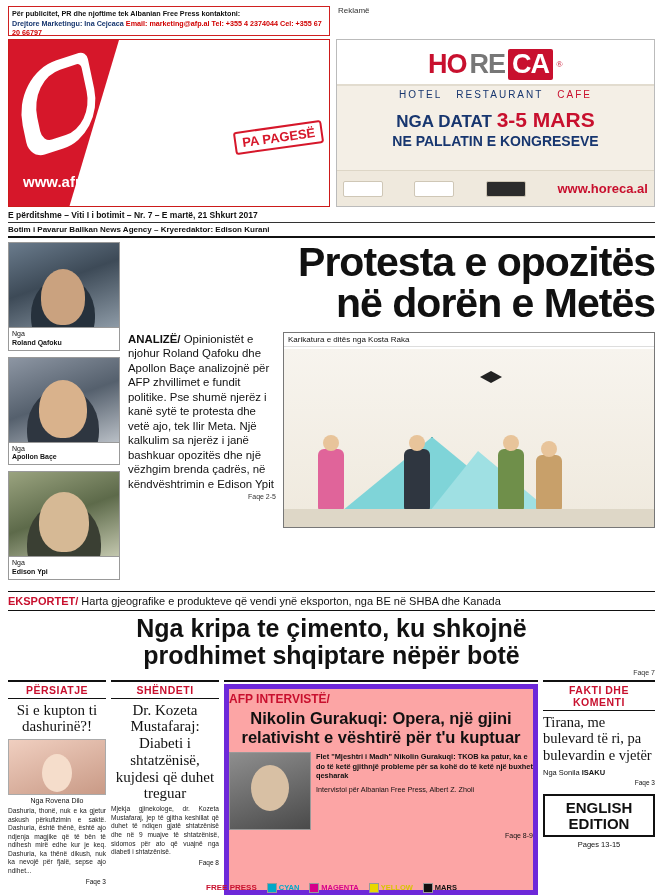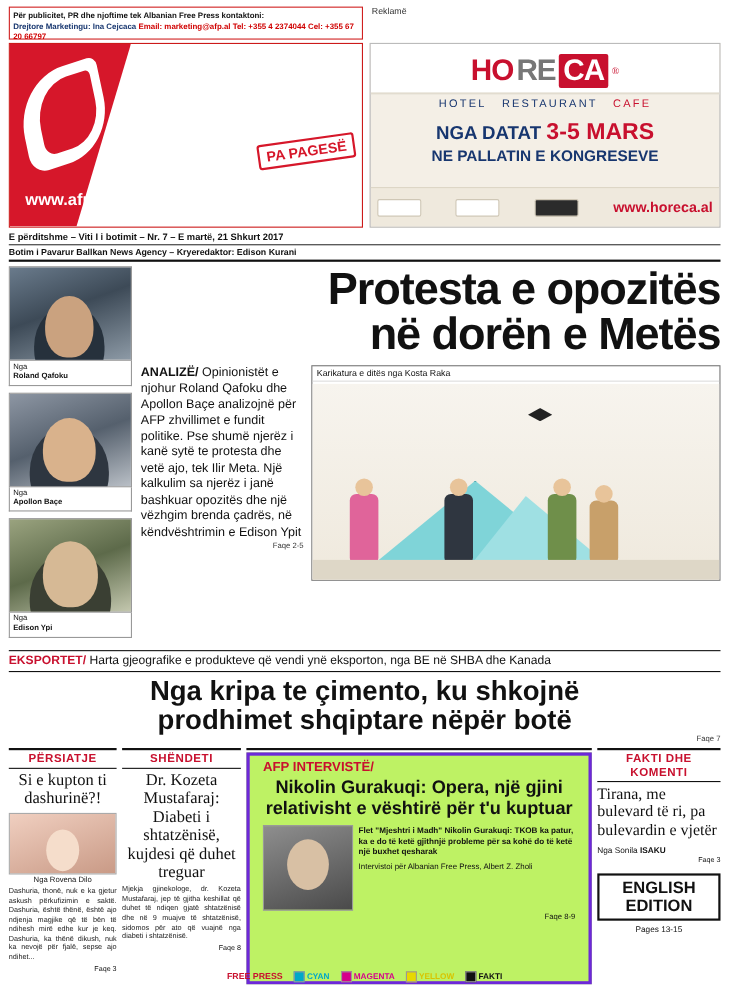--- a/index.html
+++ b/index.html
@@ -197,21 +197,21 @@
   .smallphoto { width:100%; height: 56px; border:1px solid #aaa; margin-top:4px; background:linear-gradient(160deg,#f0cfc0,#c99a86); position:relative;}
   .smallphoto:after{content:"";position:absolute;left:50%;top:14px;transform:translateX(-50%);width:30px;height:38px;border-radius:50%;background:#f5ddcb;}
   .photo-cap { font-family:"Liberation Sans", sans-serif; font-size:7px; text-align:center; margin-top:2px;}
   .body-txt {
     font-family:"Liberation Sans", sans-serif; font-size: 6.6px; line-height:1.3;
     margin-top: 3px; color:#222; text-align:justify;
   }
   .pg { font-family:"Liberation Sans", sans-serif; font-size:6.5px; text-align:right; margin-top:2px; }
 
   
-  .c3inner { border:3px solid #6d28d9; background:#bef264; height: 100%; padding:3px 12px; }
+  .c3inner { border:5px solid #6d28d9; background:#fca5a5; height: 100%; padding:3px 0; }
   .intv-kicker { font-family:"Liberation Sans", sans-serif; font-weight:700; font-size: 12px; color:#c8102e; }
   .intv-head {
     font-family:"Liberation Sans", sans-serif; font-weight:700; font-size: 16.5px; line-height:1.16;
     text-align:center; margin-top: 3px; color:#111;
   }
   .intv-body { display:flex; gap:5px; margin-top: 5px; }
   .intv-photo { flex:0 0 82px; height: 78px; border:1px solid #999; background:linear-gradient(160deg,#8e8e8e,#4a4a4a); position:relative;}
   .intv-photo:after{content:"";position:absolute;left:50%;top:12px;transform:translateX(-50%);width:38px;height:46px;border-radius:50%;background:#d8c0a4;}
   .intv-text { flex:1 1 auto; }
   .intv-lead { font-family:"Liberation Sans", sans-serif; font-size: 7.4px; line-height:1.32; font-weight:700; color:#111;}
@@ -423,16 +423,16 @@
       </div>
       <div class="english-pages">Pages 13-15</div>
     </div>
   </div>
 
   <div class="footer">
     <span class="logo-mini">FREE PRESS</span>
     <span class="cyan"><span class="sw" style="background:#00a8c8"></span><span>CYAN</span></span>
     <span class="magenta"><span class="sw" style="background:#d6008b"></span><span>MAGENTA</span></span>
     <span class="yellow"><span class="sw" style="background:#e8d800"></span><span>YELLOW</span></span>
-    <span class="black"><span class="sw" style="background:#111"></span><span>FAKTI</span></span>
+    <span class="black"><span class="sw" style="background:#111"></span><span>MARS</span></span>
   </div>
 
 </div>
 
 </body></html>

